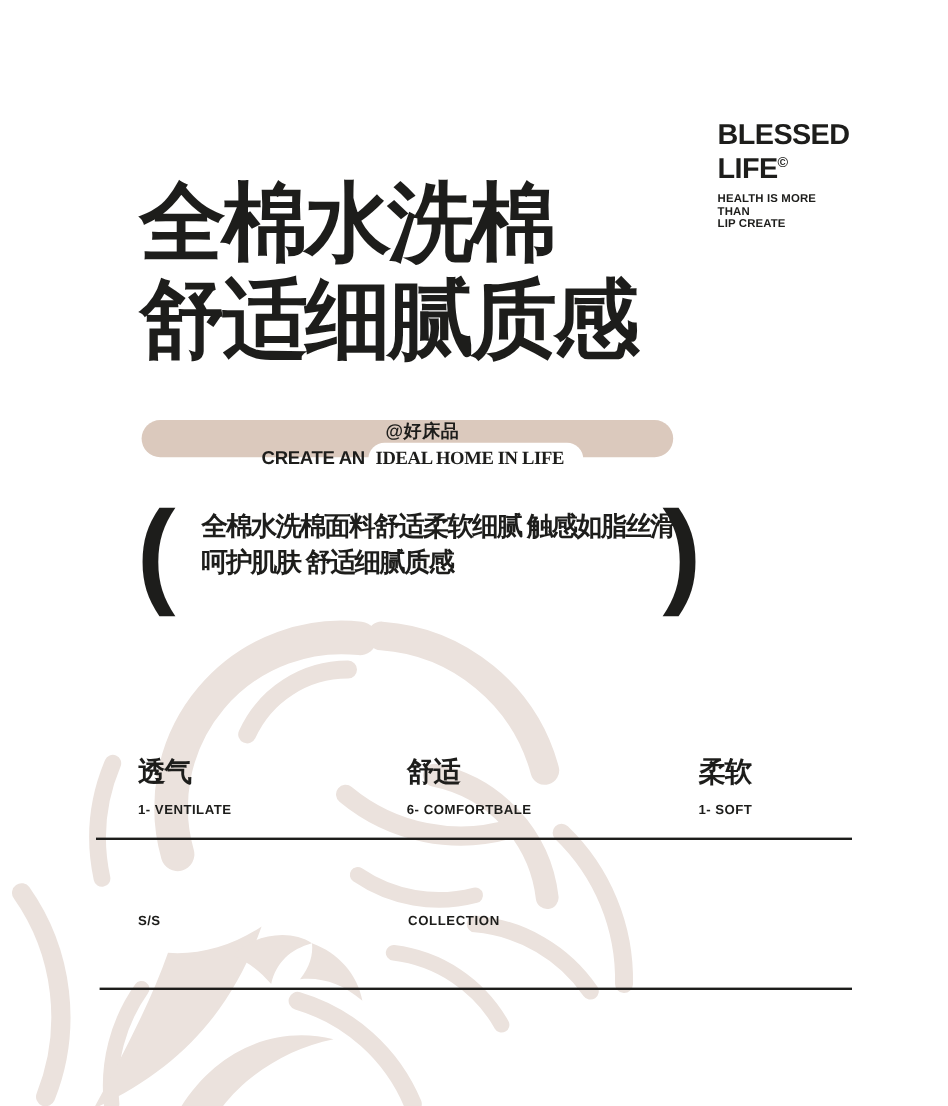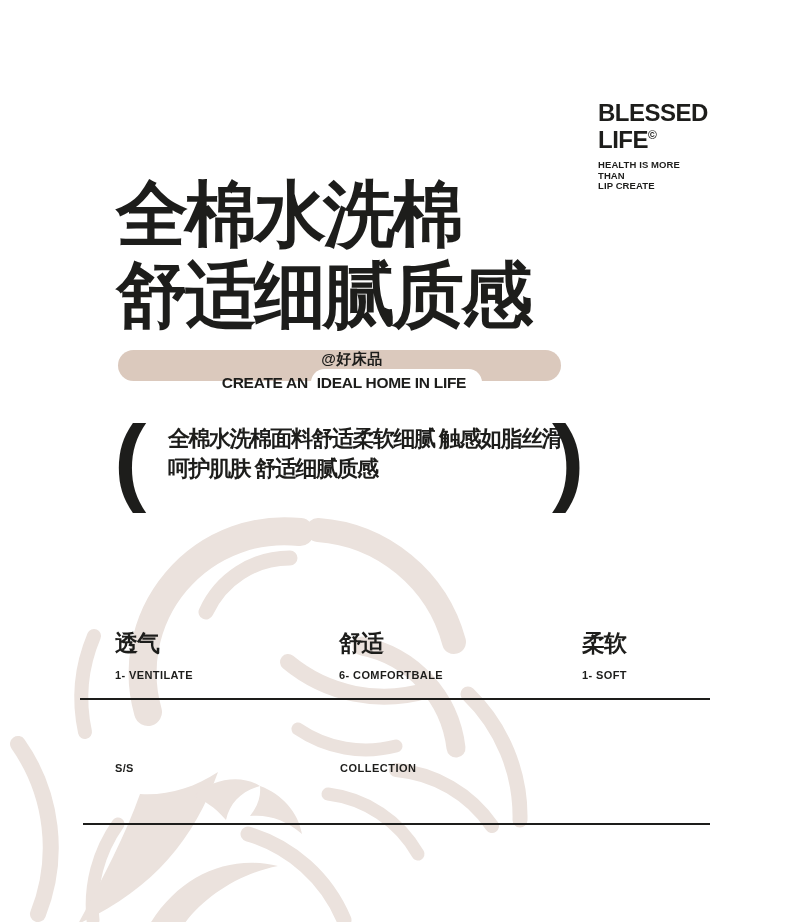--- a/index.html
+++ b/index.html
@@ -59,21 +59,20 @@
   .hero-title {
     position: absolute;
     left: 116px;
     top: 146px;
     font-size: 72px;
     line-height: 81px;
     font-weight: 900;
     letter-spacing: -3px;
     color: var(--ink, #1d1d1b);
     white-space: nowrap;
-    margin-top: 28px;
   }
   
   .badge {
     position: absolute;
     left: 118px;
     top: 350px;
     width: 443px;
     height: 31px;
     background: var(--badge-bg, #dbc9bd);
     border-radius: 17px;
@@ -107,20 +106,21 @@
     height: 27px;
     background: var(--badge-inner-bg, #ffffff);
     border-radius: 14px;
     display: flex;
     align-items: center;
     padding: 0 16px 0 6px;
     font-size: 15.5px;
     font-weight: 800;
     letter-spacing: -0.3px;
     white-space: nowrap;
+    font-family: Liberation Serif, serif;
   }
   
   .quote { position: absolute; left: 0; top: 0; }
   .paren {
     position: absolute;
     font-size: 97px;
     font-weight: 800;
     line-height: 80px;
     color: var(--ink, #1d1d1b);
     font-family: "Liberation Sans", "DejaVu Sans", sans-serif;

